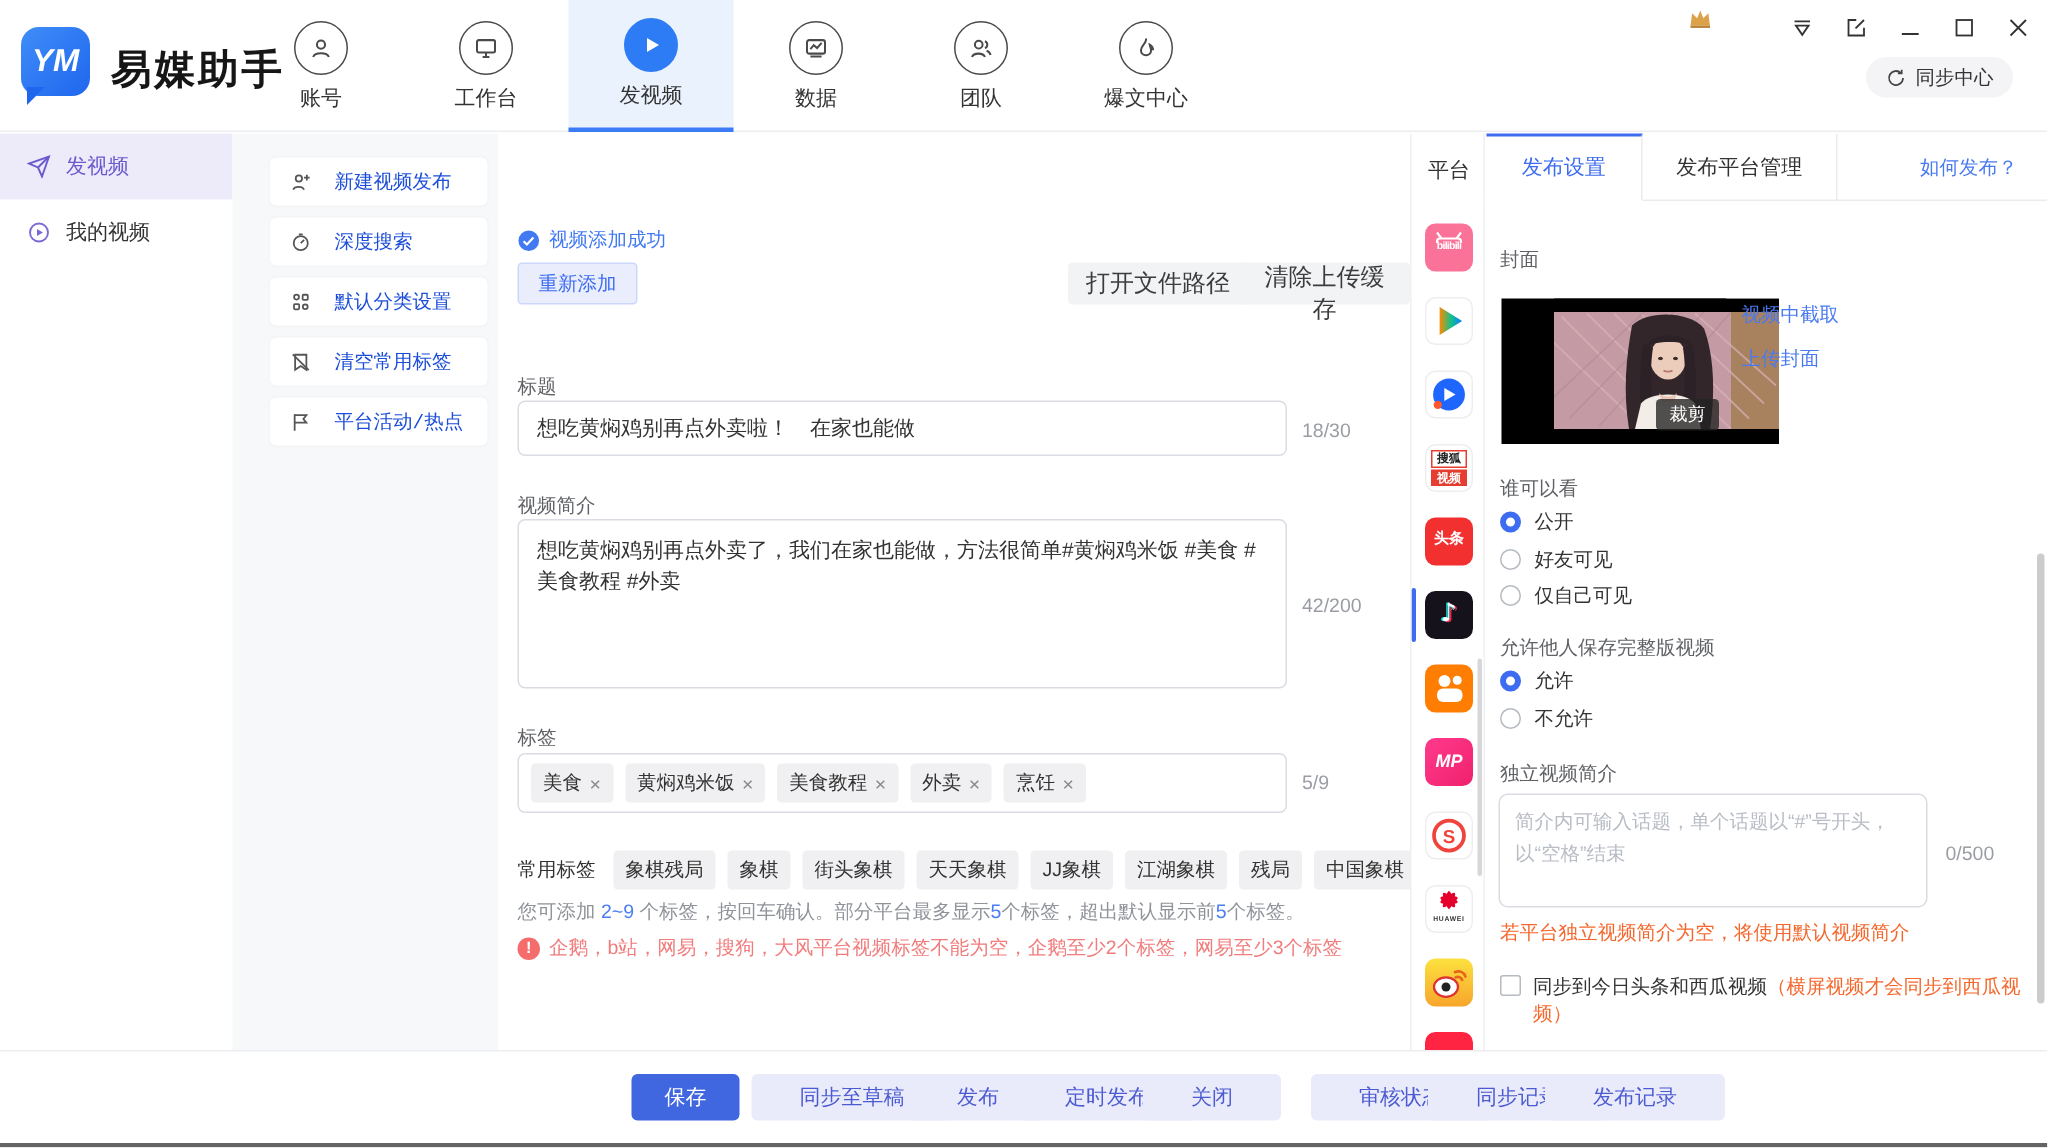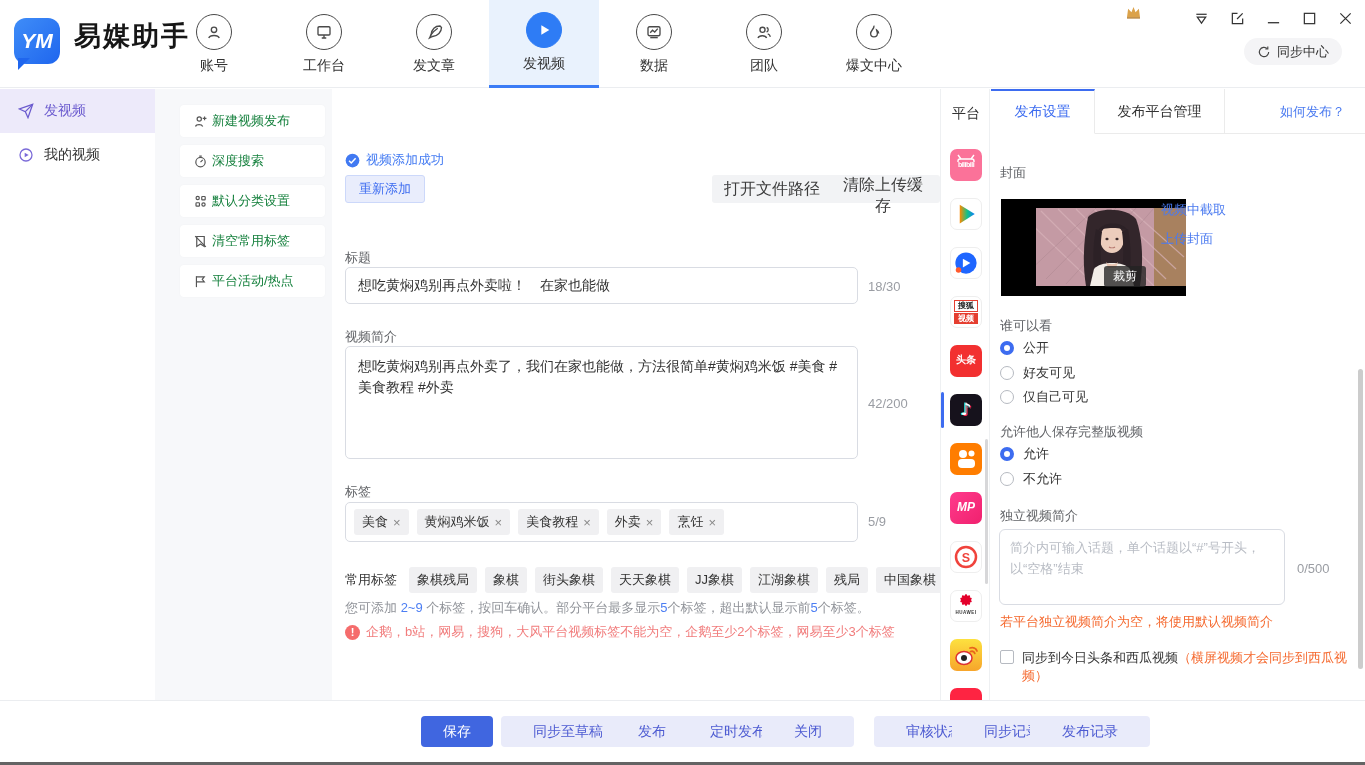--- a/index.html
+++ b/index.html
@@ -2,21 +2,21 @@
 <html><head>
 <meta charset="utf-8">
 <style>
   * { margin:0; padding:0; box-sizing:border-box; }
   html,body { width:1365px; height:765px; overflow:hidden; }
   body { font-family:"Liberation Sans","DejaVu Sans",sans-serif; background:#fff; color:#333; }
   .app { position:relative; width:1365px; height:765px; background:#fff; overflow:hidden; }
 
   
   .header { position:absolute; left:0; top:0; width:1365px; height:88px; background:#fff; border-bottom:1px solid #ebedf0; z-index:5; }
-  .logo { position:absolute; left:14px; top:18px; display:flex; align-items:flex-start; }
+  .logo { position:absolute; left:14px; top:18px; display:flex; align-items:flex-end; }
   .logo-badge { width:46px; height:46px; border-radius:12px; background:linear-gradient(135deg,#3f8df8,#1f66ee); color:#fff; font-weight:bold; font-size:21px; display:flex; align-items:center; justify-content:center; position:relative; font-style:italic; }
   .logo-badge::after { content:""; position:absolute; left:4px; bottom:-6px; width:12px; height:12px; background:#1f66ee; clip-path:polygon(0 0,100% 0,0 100%); }
   .logo-text { margin-left:14px; font-size:27px; font-weight:bold; color:#161616; letter-spacing:2px; }
   .topnav { position:absolute; left:159px; top:0; height:88px; display:flex; }
   .nav-item { width:110px; height:88px; display:flex; flex-direction:column; align-items:center; justify-content:center; cursor:pointer; }
   .nav-item.active { background:#e9f2fd; border-bottom:3px solid #3b7cf6; }
   .nav-circle { width:36px; height:36px; border:1.6px solid #4a4a4a; border-radius:50%; display:flex; align-items:center; justify-content:center; color:#4a4a4a; }
   .nav-item.active .nav-circle { background:#2e7cf5; border-color:#2e7cf5; color:#fff; }
   .nav-label { margin-top:7px; font-size:14px; color:#333; }
   .win-controls { position:absolute; right:12px; top:10px; display:flex; gap:20px; align-items:center; color:#333; }
@@ -26,21 +26,21 @@
 
   
   .sidebar { position:absolute; left:0; top:89px; width:155px; height:611px; background:#fff; }
   .side-item { height:44px; display:flex; align-items:center; padding-left:18px; font-size:14px; color:#333; cursor:pointer; gap:10px; }
   .side-item.active { background:#edeafa; color:#6a5ace; }
   .side-item .si-icon { color:#7a6ad8; display:flex; }
   .side-item.active .si-icon { color:#6a5ace; }
 
   
   .tools { position:absolute; left:155px; top:89px; width:177px; height:611px; background:#f7f8fa; }
-  .tool-btn { position:absolute; left:25px; width:145px; height:32px; background:#fff; border:none; border-radius:4px; font-size:13px; color:#15803d; display:flex; align-items:center; padding-left:13px; gap:4px; cursor:pointer; box-shadow:0 0 2px rgba(0,0,0,.04); font-family:Liberation Sans, sans-serif; }
+  .tool-btn { position:absolute; left:25px; width:145px; height:32px; background:#fff; border:none; border-radius:4px; font-size:13px; color:#1d4ed8; display:flex; align-items:center; padding-left:13px; gap:15px; cursor:pointer; box-shadow:0 0 2px rgba(0,0,0,.04); font-family:Liberation Mono, monospace; }
   .tool-btn .t-icon { color:#555; display:flex; }
 
   
   .form { position:absolute; left:332px; top:89px; width:608px; height:611px; background:#fff; }
   .file-title { position:absolute; left:13px; top:33px; font-size:17px; font-weight:bold; color:#2b2b2b; }
   .status-row { position:absolute; left:13px; top:62px; display:flex; align-items:center; gap:6px; font-size:13px; color:#4179f2; }
   .btn-readd { position:absolute; left:13px; top:86px; height:28px; padding:0 13px; background:#e9edfc; border:1px solid #ccd8fa; border-radius:3px; color:#3d6cf0; font-size:13px; cursor:pointer; font-family:inherit; }
   .btn-gray { position:absolute; top:86px; height:28px; padding:0 12px; background:#f2f3f5; border:none; border-radius:3px; color:#3c3c3c; font-size:16px; cursor:pointer; font-family:inherit; }
   .btn-openpath { left:380px; }
   .btn-clearcache { left:494px; }
@@ -121,29 +121,20 @@
         <span class="nav-label">账号</span>
       </div>
       <div class="nav-item">
         <span class="nav-circle">
           <svg width="18" height="18" viewBox="0 0 24 24" fill="none" stroke="currentColor" stroke-width="1.8">
               <rect x="4" y="5" width="16" height="11" rx="1.5"></rect>
               <path d="M9 20h6M12 16v4"></path>
             </svg>
         </span>
         <span class="nav-label">工作台</span>
-      </div>
-      <div class="nav-item">
-        <span class="nav-circle">
-          <svg width="18" height="18" viewBox="0 0 24 24" fill="none" stroke="currentColor" stroke-width="1.8">
-              <path d="M20 4c-7 0-11 5-12 12l-2 4 4-2c7-1 12-6 12-12z"></path>
-              <path d="M7 17C10 12 14 9 17 7"></path>
-            </svg>
-        </span>
-        <span class="nav-label">发文章</span>
       </div>
       <div class="nav-item active">
         <span class="nav-circle">
           <svg width="16" height="16" viewBox="0 0 24 24" fill="#fff">
               <path d="M8 5l12 7-12 7z"></path>
             </svg>
         </span>
         <span class="nav-label">发视频</span>
       </div>
       <div class="nav-item">

